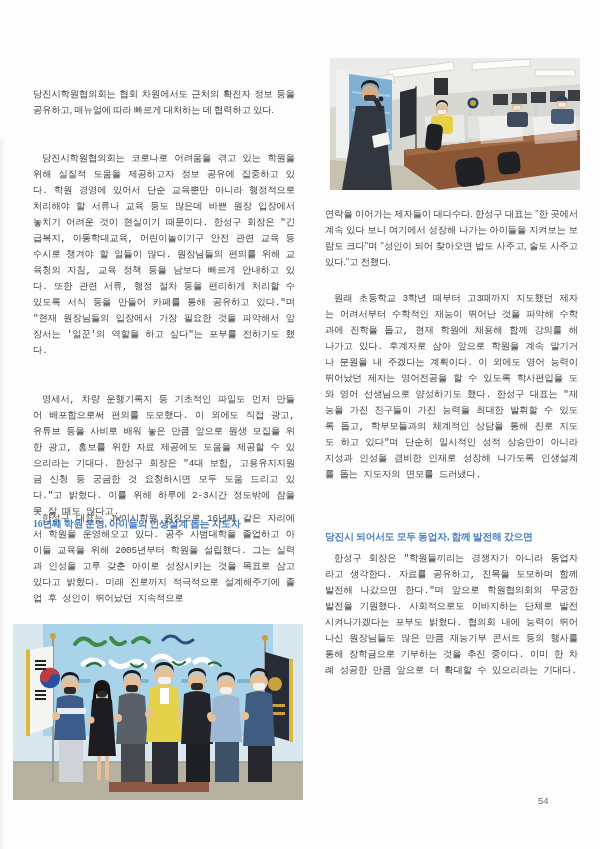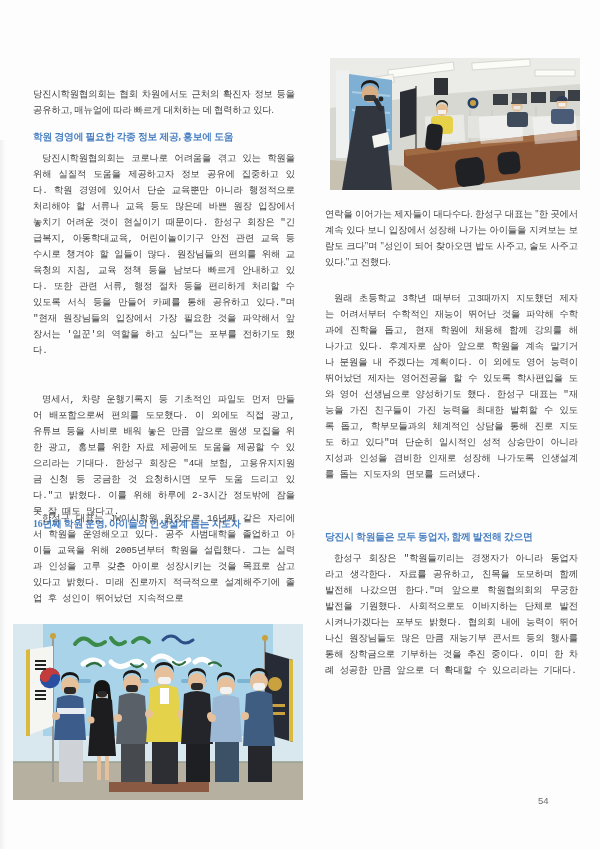--- a/index.html
+++ b/index.html
@@ -21,21 +21,20 @@
     font-family:"Liberation Sans","DejaVu Sans",sans-serif;}
 </style>
 </head>
 <body>
 
 <div class="page">
   <div class="scan-edge"></div>
 
   <div class="block" style="left:33px;top:86px;width:262px;">당진시학원협의회는 협회 차원에서도 근처의 확진자 정보 등을 공유하고, 매뉴얼에 따라 빠르게 대처하는 데 협력하고 있다.</div>
 
-  <div class="heading" style="left:33px;top:131px;">학원 경영에 필요한 각종 정보 제공, 홍보에 도움</div>
 
   <div class="block indent" style="left:33px;top:151px;width:262px;">당진시학원협의회는 코로나로 어려움을 겪고 있는 학원을 위해 실질적 도움을 제공하고자 정보 공유에 집중하고 있다. 학원 경영에 있어서 단순 교육뿐만 아니라 행정적으로 처리해야 할 서류나 교육 등도 많은데 바쁜 원장 입장에서 놓치기 어려운 것이 현실이기 때문이다. 한성구 회장은 "긴급복지, 아동학대교육, 어린이놀이기구 안전 관련 교육 등 수시로 챙겨야 할 일들이 많다. 원장님들의 편의를 위해 교육청의 지침, 교육 정책 등을 남보다 빠르게 안내하고 있다. 또한 관련 서류, 행정 절차 등을 편리하게 처리할 수 있도록 서식 등을 만들어 카페를 통해 공유하고 있다."며 "현재 원장님들의 입장에서 가장 필요한 것을 파악해서 앞장서는 '일꾼'의 역할을 하고 싶다"는 포부를 전하기도 했다.</div>
 
   <div class="block indent" style="left:33px;top:354px;width:262px;margin-top:38px;">명세서, 차량 운행기록지 등 기초적인 파일도 먼저 만들어 배포함으로써 편의를 도모했다. 이 외에도 직접 광고, 유튜브 등을 사비로 배워 놓은 만큼 앞으로 원생 모집을 위한 광고, 홍보를 위한 자료 제공에도 도움을 제공할 수 있으리라는 기대다. 한성구 회장은 "4대 보험, 고용유지지원금 신청 등 궁금한 것 요청하시면 모두 도움 드리고 있다."고 밝혔다. 이를 위해 하루에 2-3시간 정도밖에 잠을 못 잘 때도 많다고.</div>
 
   <div class="heading" style="left:33px;top:518px;">16년째 학원 운영, 아이들의 인생설계 돕는 지도자</div>
 
   <div class="block indent" style="left:33px;top:511px;width:262px;">한성구 대표는 JW이시학원 원장으로 16년째 같은 자리에서 학원을 운영해오고 있다. 공주 사범대학을 졸업하고 아이들 교육을 위해 2005년부터 학원을 설립했다. 그는 실력과 인성을 고루 갖춘 아이로 성장시키는 것을 목표로 삼고 있다고 밝혔다. 미래 진로까지 적극적으로 설계해주기에 졸업 후 성인이 뛰어났던 지속적으로</div>
 
   <div class="photo" style="left:330px;top:58px;width:250px;height:132px;">
@@ -128,25 +127,25 @@
         <circle cx="40" cy="36" r="8.5" fill="#d8ae85"></circle>
         <path d="M31,33 a9,8 0 0 1 18,0 l0,-4 a9,7 0 0 0 -18,0 z" fill="#1c1c1c"></path>
         <rect x="34" y="37" width="12" height="6" rx="2" fill="#3a3a3a"></rect>
         <rect x="46" y="40" width="5" height="14" rx="2" fill="#2b2e34" transform="rotate(-28 48 47)"></rect>
         <circle cx="51" cy="41" r="2.4" fill="#222222"></circle>
         <polygon points="42,78 58,74 60,86 44,90" fill="#f4f4f0"></polygon>
       </g>
     </svg>
   </div>
 
-  <div class="block" style="left:325px;top:206px;width:253px;">연락을 이어가는 제자들이 대다수다. 한성구 대표는 "한 곳에서 계속 있다 보니 입장에서 성장해 나가는 아이들을 지켜보는 보람도 크다"며 "성인이 되어 찾아오면 밥도 사주고, 술도 사주고 있다."고 전했다.</div>
+  <div class="block" style="left:325px;top:206px;width:253px;">연락을 이어가는 제자들이 대다수다. 한성구 대표는 "한 곳에서 계속 있다 보니 여기에서 성장해 나가는 아이들을 지켜보는 보람도 크다"며 "성인이 되어 찾아오면 밥도 사주고, 술도 사주고 있다."고 전했다.</div>
 
   <div class="block indent" style="left:325px;top:291px;width:253px;">원래 초등학교 3학년 때부터 고3때까지 지도했던 제자는 어려서부터 수학적인 재능이 뛰어난 것을 파악해 수학과에 진학을 돕고, 현재 학원에 채용해 함께 강의를 해 나가고 있다. 후계자로 삼아 앞으로 학원을 계속 맡기거나 분원을 내 주겠다는 계획이다. 이 외에도 영어 능력이 뛰어났던 제자는 영어전공을 할 수 있도록 학사편입을 도와 영어 선생님으로 양성하기도 했다. 한성구 대표는 "재능을 가진 친구들이 가진 능력을 최대한 발휘할 수 있도록 돕고, 학부모들과의 체계적인 상담을 통해 진로 지도도 하고 있다"며 단순히 일시적인 성적 상승만이 아니라 지성과 인성을 겸비한 인재로 성장해 나가도록 인생설계를 돕는 지도자의 면모를 드러냈다.</div>
 
-  <div class="heading" style="left:325px;top:531px;">당진시 학원들은 모두 동업자, 함께 발전해 갔으면</div>
+  <div class="heading" style="left:325px;top:531px;">당진시 되어서도 모두 동업자, 함께 발전해 갔으면</div>
 
   <div class="block indent" style="left:325px;top:551px;width:253px;">한성구 회장은 "학원들끼리는 경쟁자가 아니라 동업자라고 생각한다. 자료를 공유하고, 친목을 도모하며 함께 발전해 나갔으면 한다."며 앞으로 학원협의회의 무궁한 발전을 기원했다. 사회적으로도 이바지하는 단체로 발전시켜나가겠다는 포부도 밝혔다. 협의회 내에 능력이 뛰어나신 원장님들도 많은 만큼 재능기부 콘서트 등의 행사를 통해 장학금으로 기부하는 것을 추진 중이다. 이미 한 차례 성공한 만큼 앞으로 더 확대할 수 있으리라는 기대다.</div>
 
   <div class="photo" style="left:13px;top:624px;width:290px;height:176px;">
     <svg width="290" height="176" viewBox="0 0 290 176" xmlns="http://www.w3.org/2000/svg">
 
       <rect x="0" y="0" width="290" height="176" fill="#d9e7ef"></rect>
 
       <rect x="30" y="0" width="230" height="112" fill="#a9d3e8"></rect>
       <g fill="none" stroke-linecap="round">

